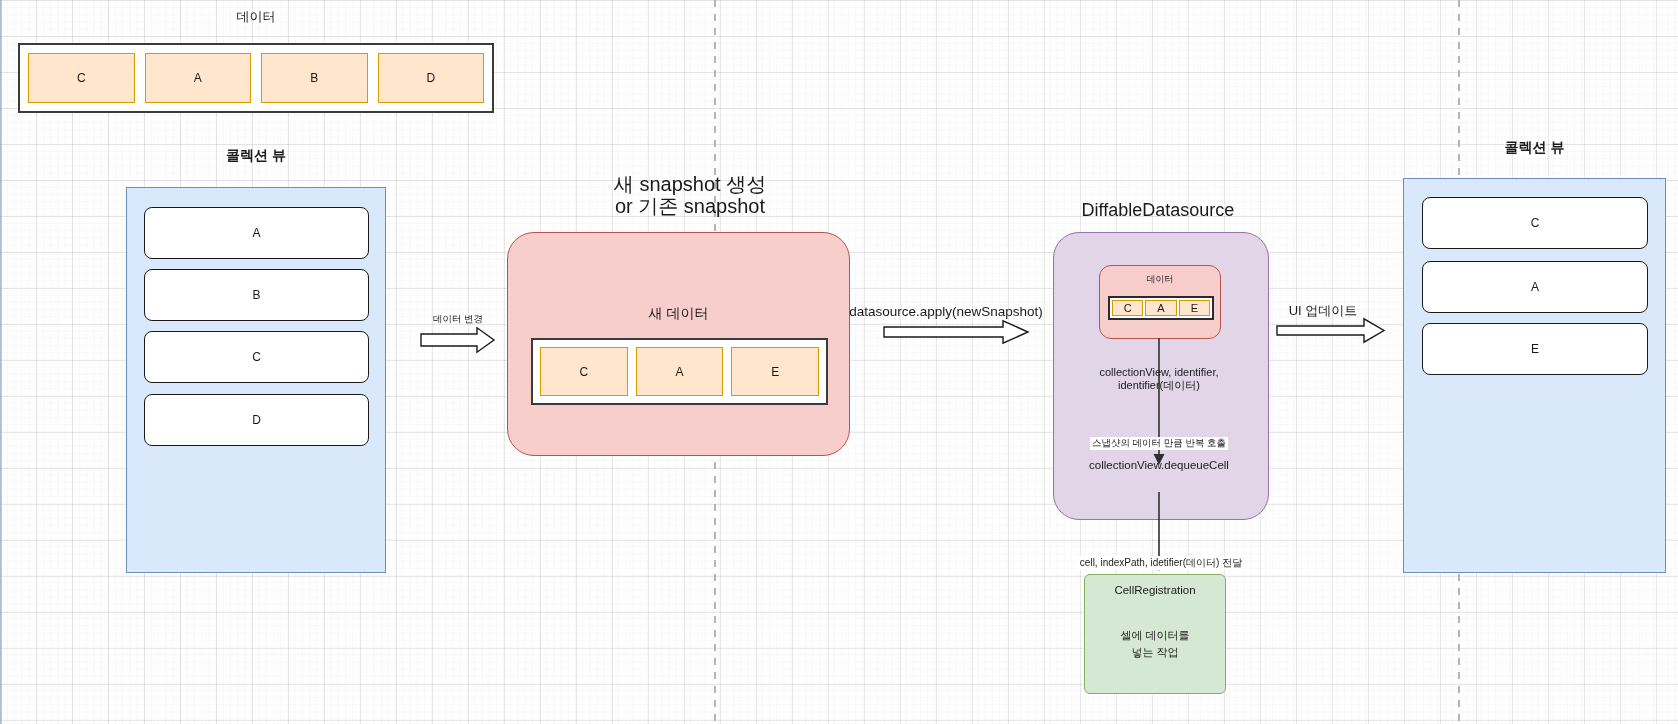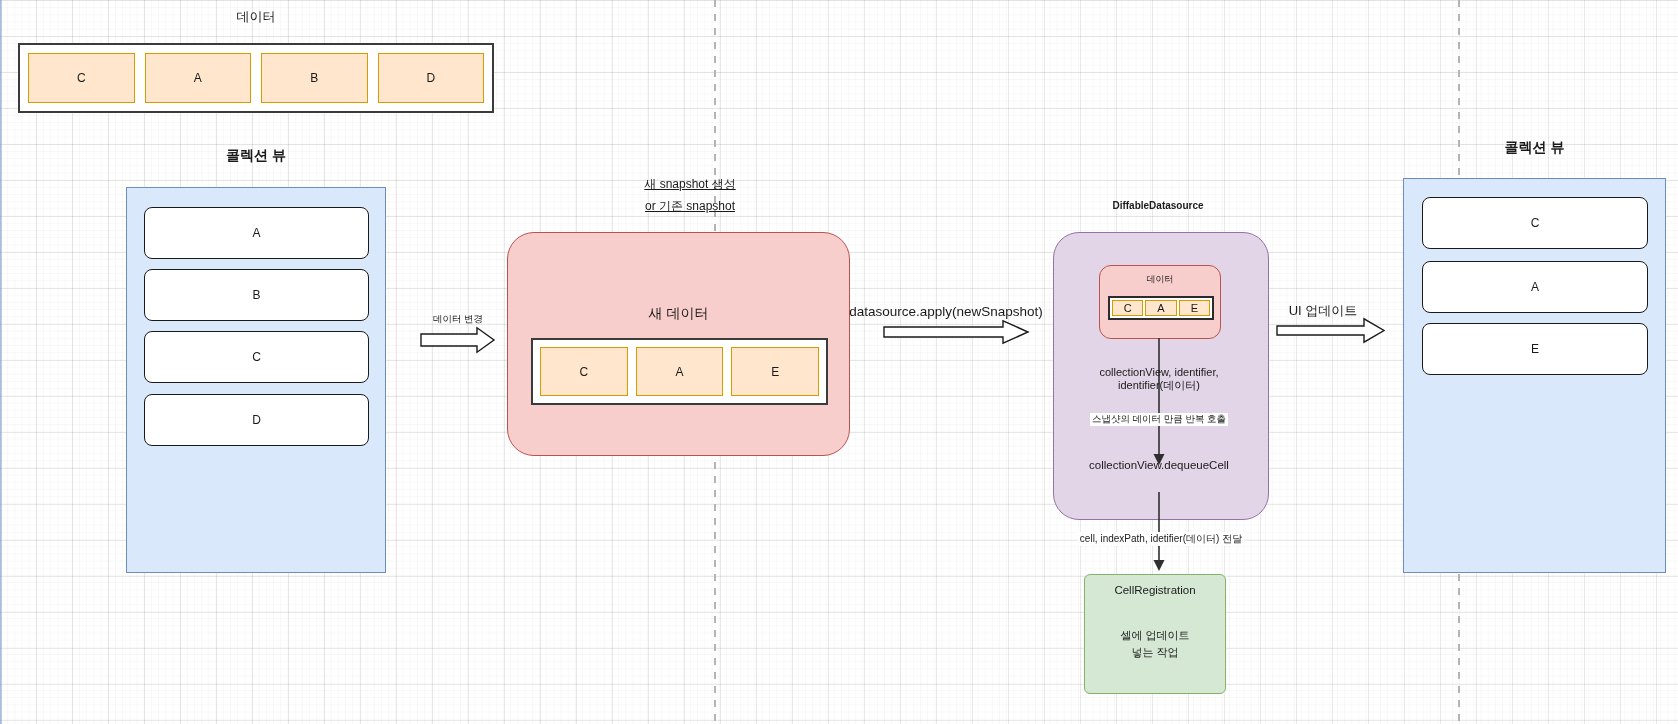--- a/index.html
+++ b/index.html
@@ -30,21 +30,21 @@
   .blue-box    { background:#dae8fc; border:1.5px solid #6c8ebf; }
   .pink-box    { background:#f8cecc; border:1.5px solid #b85450; }
   .purple-box  { background:#e1d5e7; border:1.5px solid #9673a6; }
   .green-box   { background:#d5e8d4; border:1.5px solid #82b366; }
   .white-cell  { background:#ffffff; border:1px solid #1a1a1a; border-radius:8px;
                  display:flex; align-items:center; justify-content:center; font-size:12px; }
   .strip       { background:#ffffff; border:2px solid #3b3b3b; display:flex; }
 
   .title-sm { font-size:13px; }
   .title-md { font-size:14px;font-weight:bold; }
-  .chip { background:#ffffff; padding:0 2px; white-space:nowrap; }
+  .chip { background:#ffffff; padding:0 2px; white-space:nowrap;margin-top:24px; }
   svg { display:block; overflow:visible; }
 </style>
 </head>
 <body>
 
 <div class="canvas">
 
   <div class="dashed-v" style="left:714px"></div>
   <div class="dashed-v" style="left:1458px"></div>
   <div class="left-edge"></div>
@@ -63,39 +63,39 @@
     <div class="white-cell abs" style="left:17px; top:81px;  width:225px; height:52px;">B</div>
     <div class="white-cell abs" style="left:17px; top:143px; width:225px; height:52px;">C</div>
     <div class="white-cell abs" style="left:17px; top:206px; width:225px; height:52px;">D</div>
   </div>
 
   <div class="abs center-text" style="left:411px; top:313px; width:94px; font-size:9.5px;text-align:center;">데이터 변경</div>
   <svg class="abs" style="left:421px; top:327px;" width="74" height="26" viewBox="0 0 74 26">
     <polygon points="0,7 56,7 56,0.8 73,13 56,25.2 56,19 0,19" fill="#ffffff" stroke="#1a1a1a" stroke-width="1.4"></polygon>
   </svg>
 
-  <div class="abs center-text" style="left:540px; top:173px; width:300px; font-size:12px; line-height:22px;text-decoration:underline;">
+  <div class="abs center-text" style="left:540px; top:173px; width:300px; font-size:20px; line-height:22px;">
     <div>새 snapshot 생성</div>
     <div>or 기존 snapshot</div>
   </div>
   <div class="abs pink-box" style="left:507px; top:232px; width:343px; height:224px; border-radius:27px;">
     <div class="abs center-text" style="left:0; top:72px; width:100%; font-size:14px;">새 데이터</div>
     <div class="strip abs" style="left:23px; top:105px; width:297px; height:67px; padding:7px; gap:8px;">
       <div class="orange-cell" style="flex:1; font-size:12px;">C</div>
       <div class="orange-cell" style="flex:1; font-size:12px;">A</div>
       <div class="orange-cell" style="flex:1; font-size:12px;">E</div>
     </div>
   </div>
 
   <div class="abs center-text" style="left:846px; top:304px; width:200px; font-size:13.5px; white-space:nowrap;">datasource.apply(newSnapshot)</div>
   <svg class="abs" style="left:884px; top:320px;" width="145" height="24" viewBox="0 0 145 24">
     <polygon points="0,7 119,7 119,0.8 144,12 119,23.2 119,17 0,17" fill="#ffffff" stroke="#1a1a1a" stroke-width="1.4"></polygon>
   </svg>
 
-  <div class="abs center-text" style="left:1058px; top:200px; width:200px; font-size:10px;font-weight:bold;">DiffableDatasource</div>
+  <div class="abs center-text" style="left:1058px; top:200px; width:200px; font-size:18px;">DiffableDatasource</div>
   <div class="abs purple-box" style="left:1053px; top:232px; width:216px; height:288px; border-radius:26px;">
     <div class="abs pink-box" style="left:45px; top:32px; width:122px; height:74px; border-radius:12px;">
       <div class="abs center-text" style="left:0; top:7px; width:100%; font-size:9px;">데이터</div>
       <div class="strip abs" style="left:8px; top:30px; width:106px; height:24px; padding:2px; gap:2px; border-width:2px; border-color:#2b2b2b;">
         <div class="orange-cell" style="flex:1; font-size:11px;">C</div>
         <div class="orange-cell" style="flex:1; font-size:11px;">A</div>
         <div class="orange-cell" style="flex:1; font-size:11px;">E</div>
       </div>
     </div>
   </div>
@@ -114,21 +114,21 @@
 
   <div class="abs chip" style="left:1159px; top:413px; transform:translateX(-50%); font-size:9.5px;">스냅샷의 데이터 만큼 반복 호출</div>
 
   <div class="abs center-text" style="left:1059px; top:459px; width:200px; font-size:11.5px;">collectionView.dequeueCell</div>
 
   <div class="abs chip" style="left:1161px; top:532px; transform:translateX(-50%); font-size:10px;">cell, indexPath, idetifier(데이터) 전달</div>
 
   <div class="abs green-box" style="left:1084px; top:574px; width:142px; height:120px; border-radius:6px;">
     <div class="abs center-text" style="left:0; top:9px; width:100%; font-size:11.5px;">CellRegistration</div>
     <div class="abs center-text" style="left:0; top:52px; width:100%; font-size:11px; line-height:16.5px;">
-      <div>셀에 업데이트</div>
+      <div>셀에 데이터를</div>
       <div>넣는 작업</div>
     </div>
   </div>
 
   <div class="abs center-text" style="left:1253px; top:302px; width:140px; font-size:13px;">UI 업데이트</div>
   <svg class="abs" style="left:1277px; top:318px;" width="108" height="25" viewBox="0 0 108 25">
     <polygon points="0,8 87,8 87,0.8 107,12.5 87,24.2 87,17 0,17" fill="#ffffff" stroke="#1a1a1a" stroke-width="1.4"></polygon>
   </svg>
 
   <div class="abs title-md center-text" style="left:1403px; top:139px; width:263px;">콜렉션 뷰</div>

